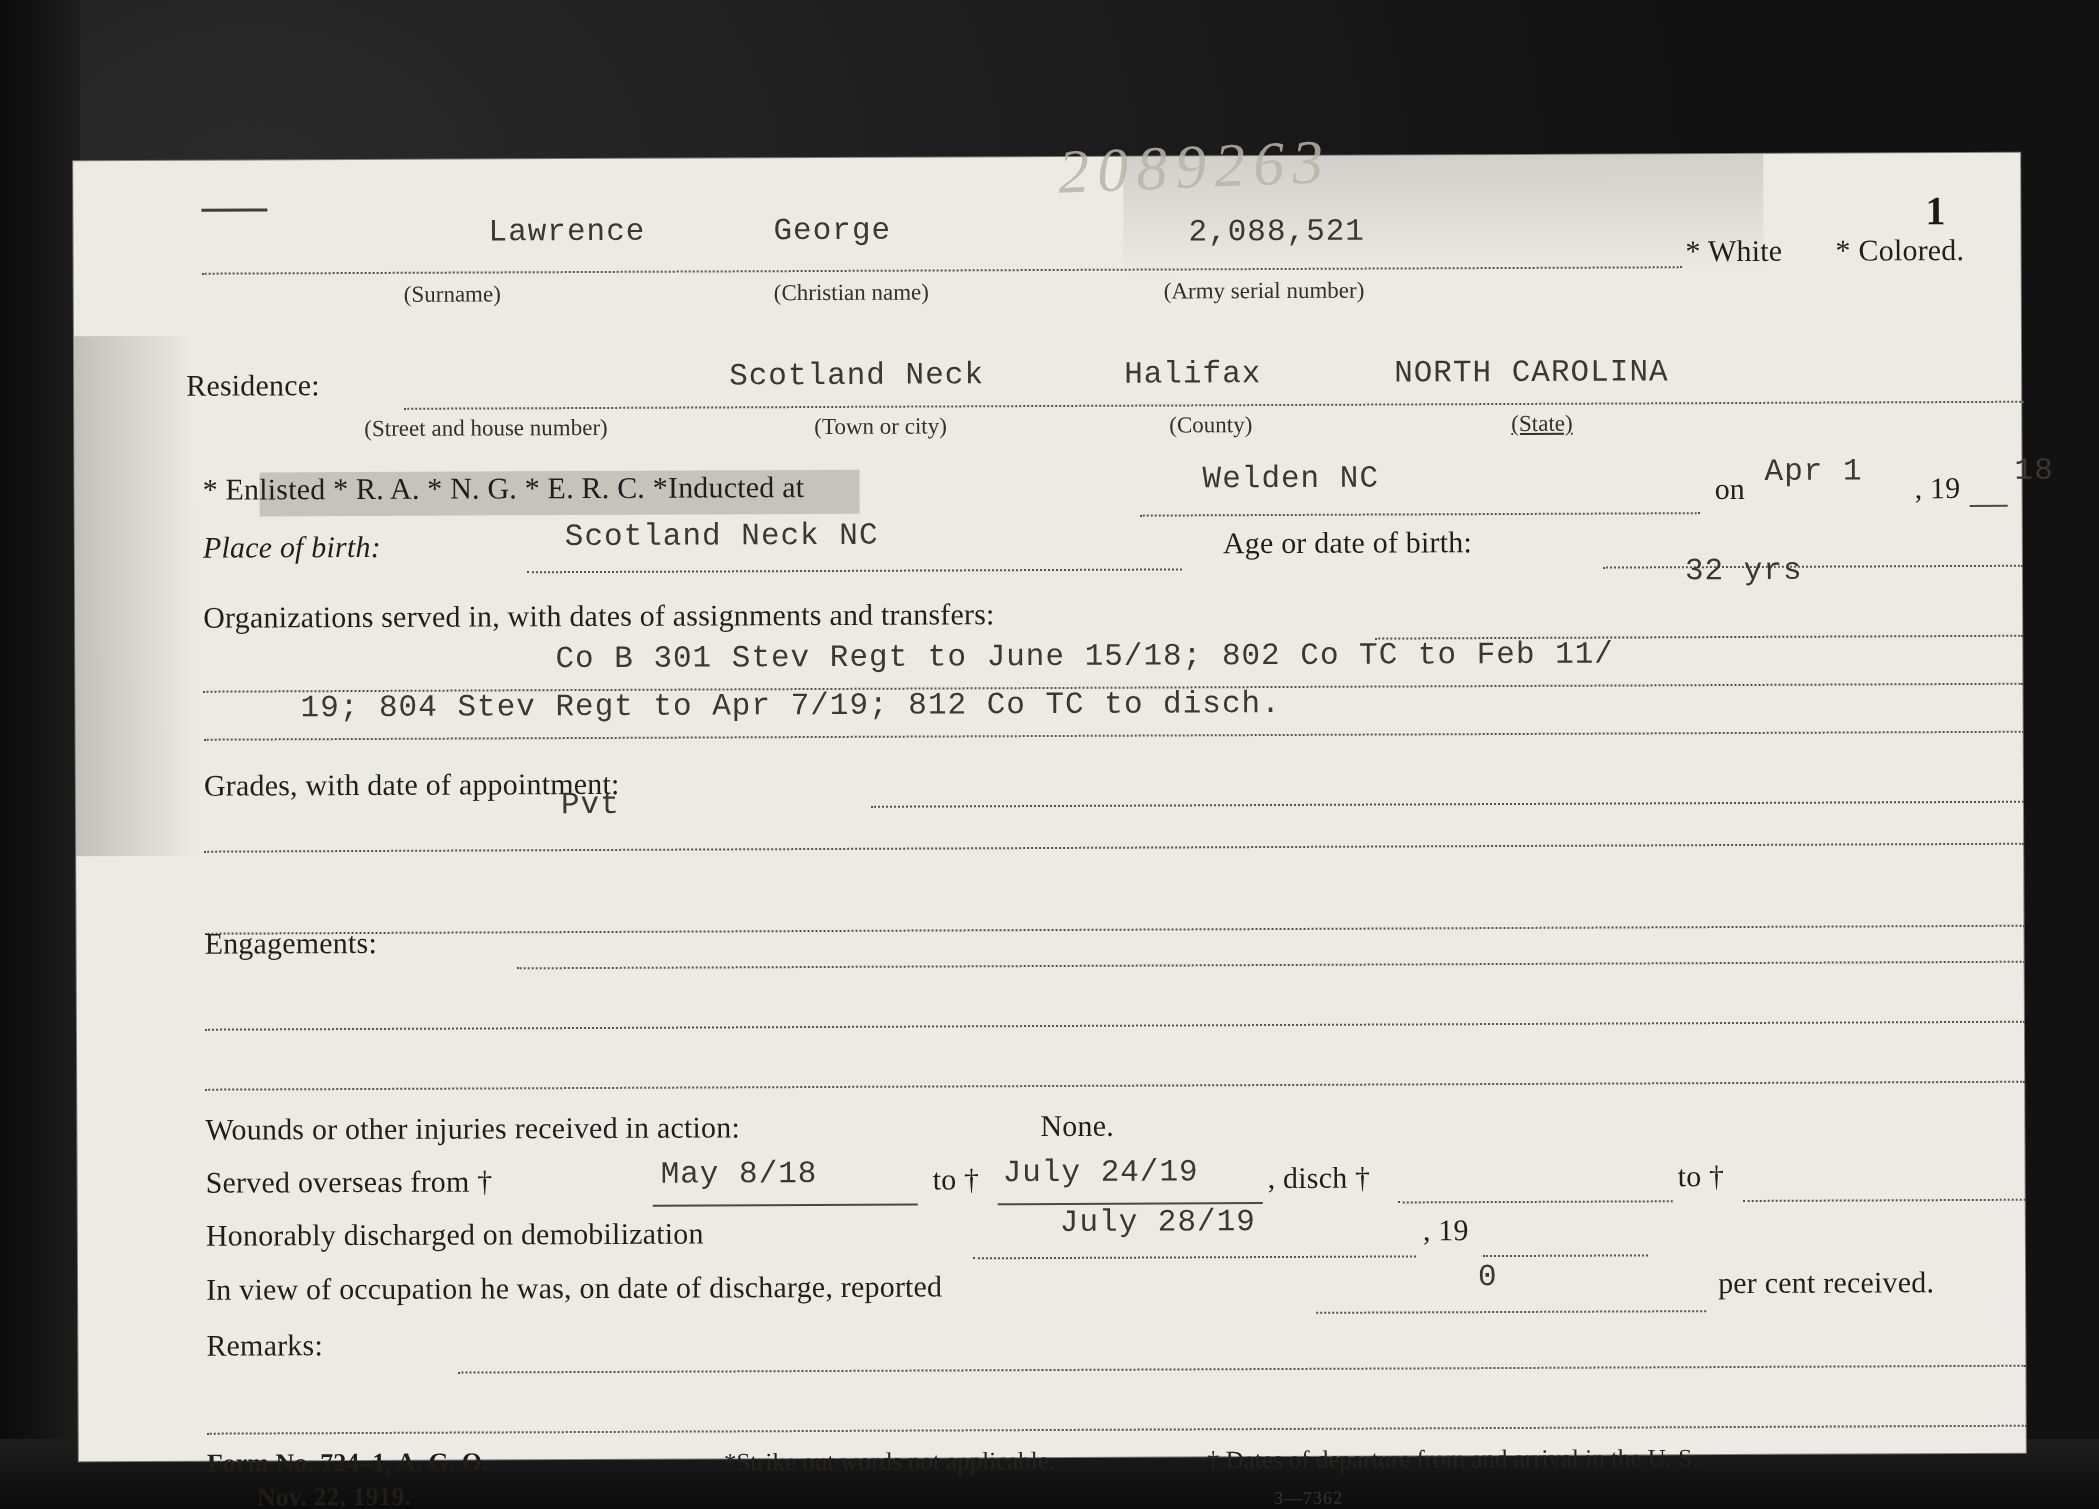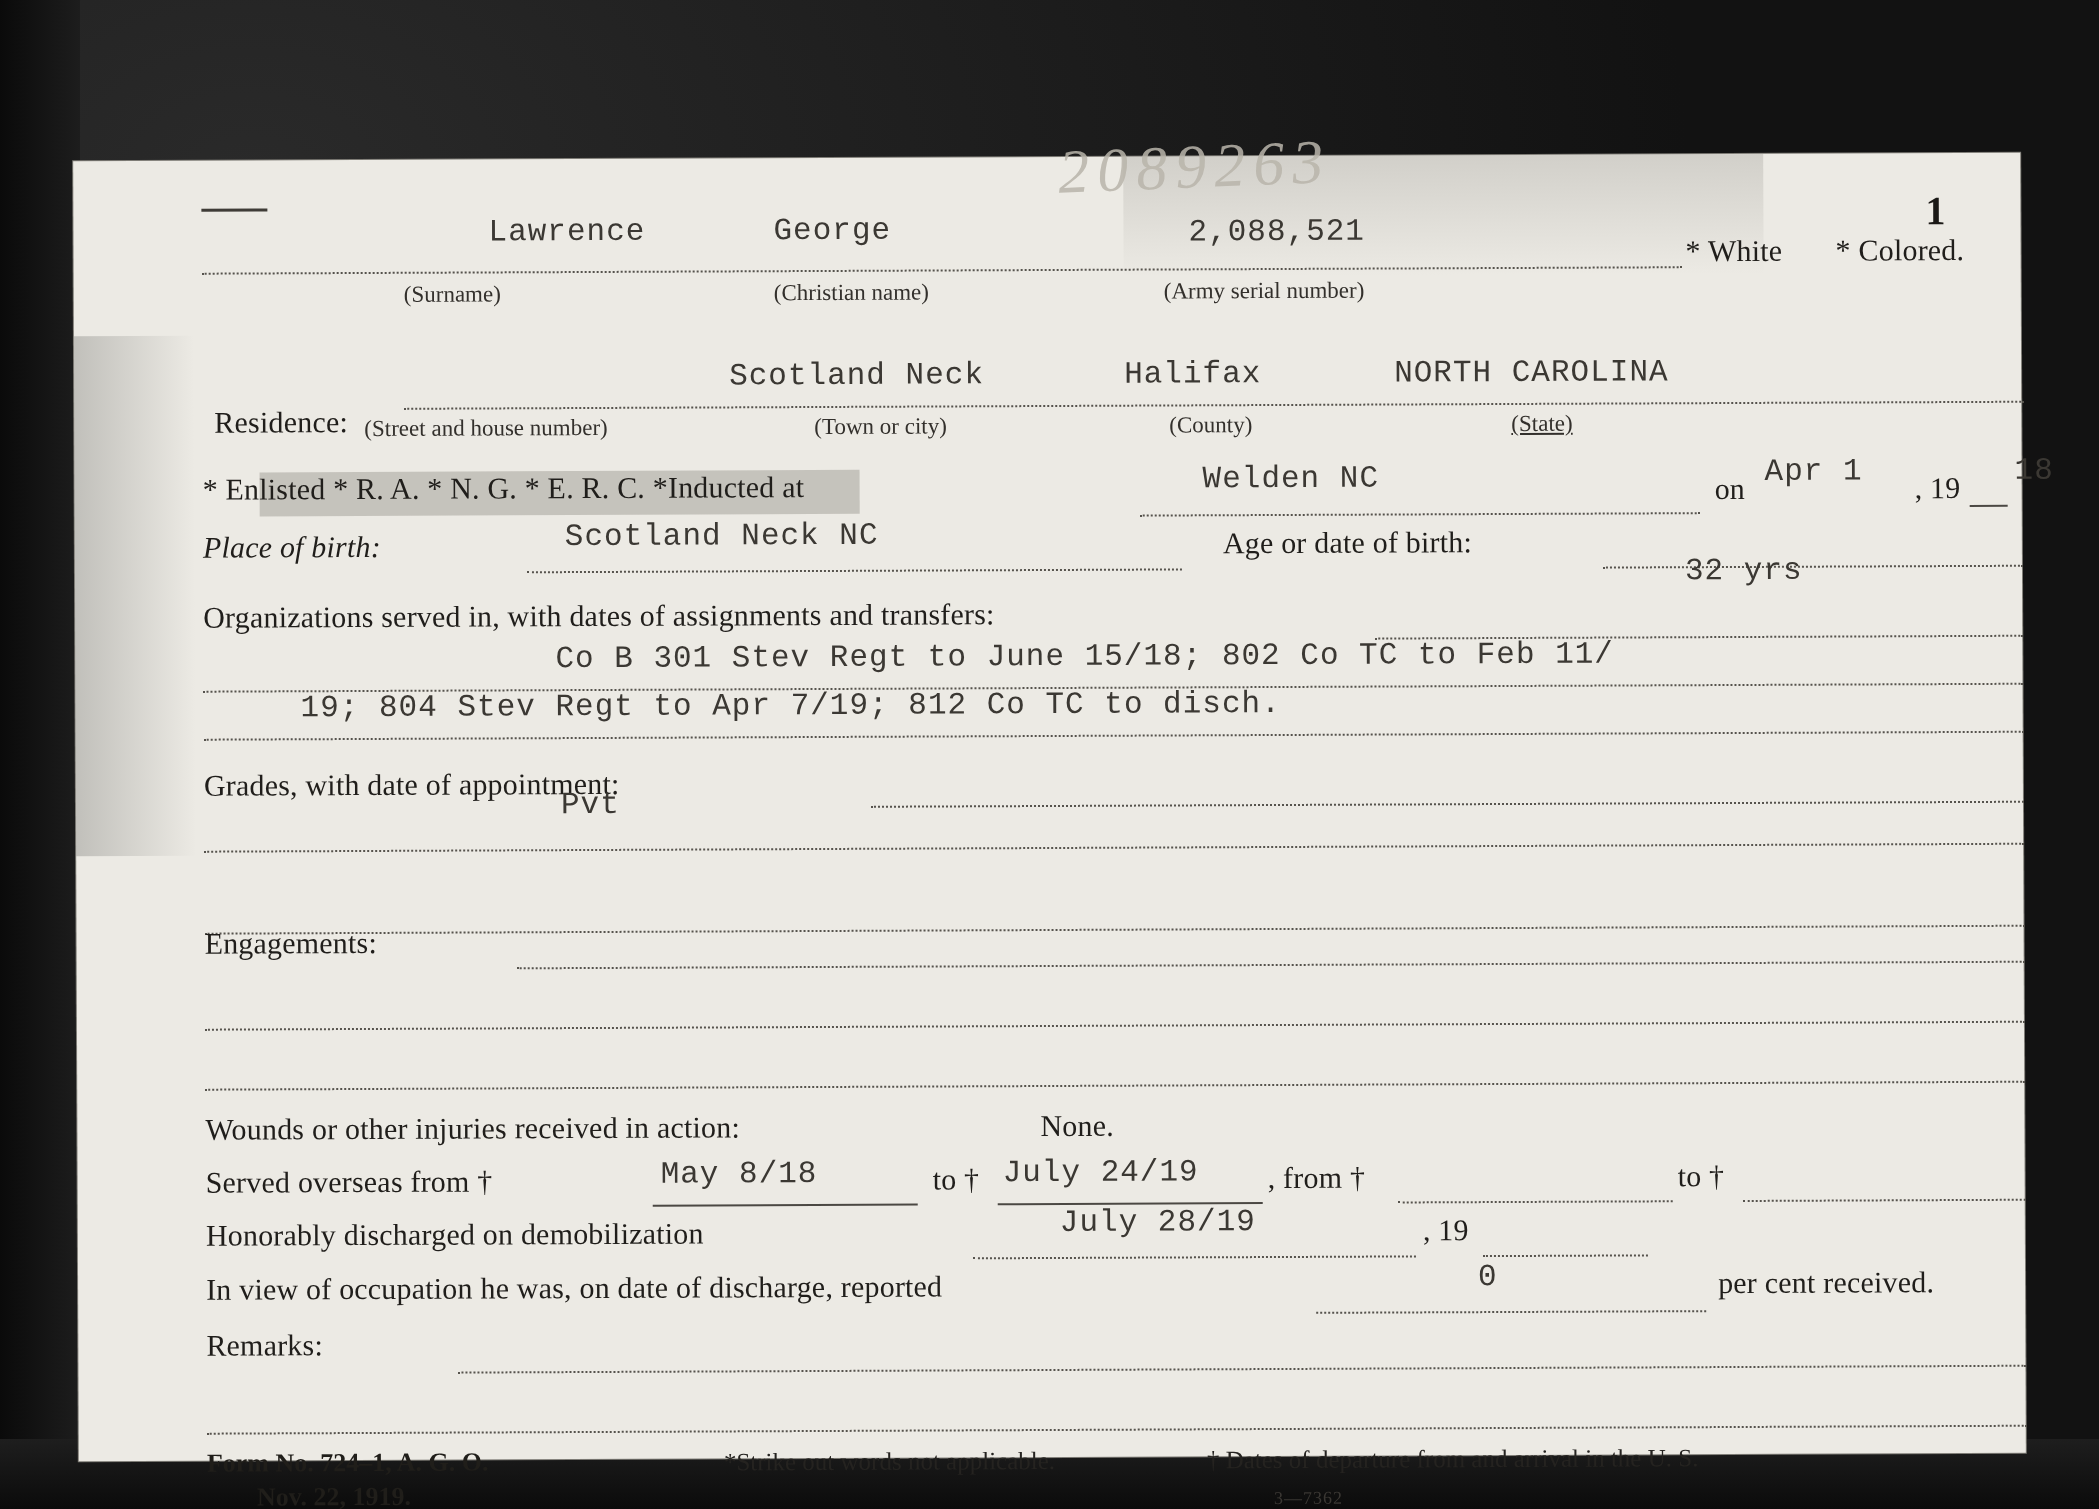--- a/index.html
+++ b/index.html
@@ -162,21 +162,21 @@
       <div class="type" style="position:absolute; left:700px; top:55px;">George</div>
       <div class="type" style="position:absolute; left:1115px; top:58px;">2,088,521</div>
       <div class="dots" style="left:128px; top:112px; width:1480px;"></div>
       <div class="lbl" style="position:absolute; left:1612px; top:80px;">* White</div>
       <div class="lbl" style="position:absolute; left:1762px; top:80px;">* Colored.</div>
 
       <div class="sub" style="position:absolute; left:330px; top:122px;">(Surname)</div>
       <div class="sub" style="position:absolute; left:700px; top:122px;">(Christian name)</div>
       <div class="sub" style="position:absolute; left:1090px; top:122px;">(Army serial number)</div>
 
-      <div class="lbl" style="position:absolute; left:140px; top:208px;margin-top:37px;">Residence:</div>
+      <div class="lbl" style="position:absolute; left:112px; top:208px;">Residence:</div>
       <div class="dots" style="left:330px; top:248px; width:1620px;"></div>
       <div class="type" style="position:absolute; left:655px; top:200px;">Scotland Neck</div>
       <div class="type" style="position:absolute; left:1050px; top:200px;">Halifax</div>
       <div class="type" style="position:absolute; left:1320px; top:200px;">NORTH CAROLINA</div>
 
       <div class="sub" style="position:absolute; left:290px; top:256px;">(Street and house number)</div>
       <div class="sub" style="position:absolute; left:740px; top:256px;">(Town or city)</div>
       <div class="sub" style="position:absolute; left:1095px; top:256px;">(County)</div>
       <div class="sub" style="position:absolute; left:1437px; top:256px;text-decoration:underline;">(State)</div>
 
@@ -217,21 +217,21 @@
 
       <div class="lbl" style="position:absolute; left:128px; top:952px;">Wounds or other injuries received in action:</div>
       <div class="lbl" style="position:absolute; left:963px; top:952px;">None.</div>
 
       <div class="lbl" style="position:absolute; left:128px; top:1005px;">Served overseas from †</div>
       <div class="solid" style="left:575px; top:1046px; width:265px;"></div>
       <div class="type" style="position:absolute; left:583px; top:998px;">May 8/18</div>
       <div class="lbl" style="position:absolute; left:855px; top:1005px;">to †</div>
       <div class="solid" style="left:920px; top:1046px; width:265px;"></div>
       <div class="type" style="position:absolute; left:925px; top:998px;">July 24/19</div>
-      <div class="lbl" style="position:absolute; left:1190px; top:1005px;">, from †</div>
+      <div class="lbl" style="position:absolute; left:1190px; top:1005px;">, disch †</div>
       <div class="dots" style="left:1320px; top:1046px; width:275px;"></div>
       <div class="lbl" style="position:absolute; left:1600px; top:1005px;">to †</div>
       <div class="dots" style="left:1665px; top:1046px; width:283px;"></div>
 
       <div class="lbl" style="position:absolute; left:128px; top:1058px;">Honorably discharged on demobilization</div>
       <div class="dots" style="left:895px; top:1100px; width:443px;"></div>
       <div class="type" style="position:absolute; left:982px; top:1048px;">July 28/19</div>
       <div class="lbl" style="position:absolute; left:1345px; top:1058px;">, 19</div>
       <div class="dots" style="left:1405px; top:1100px; width:165px;"></div>
 

